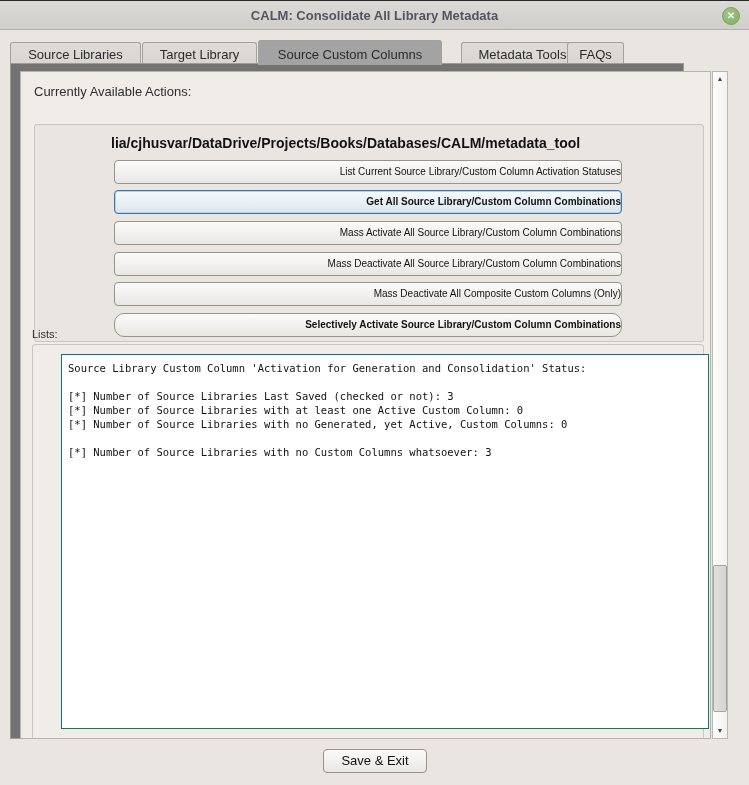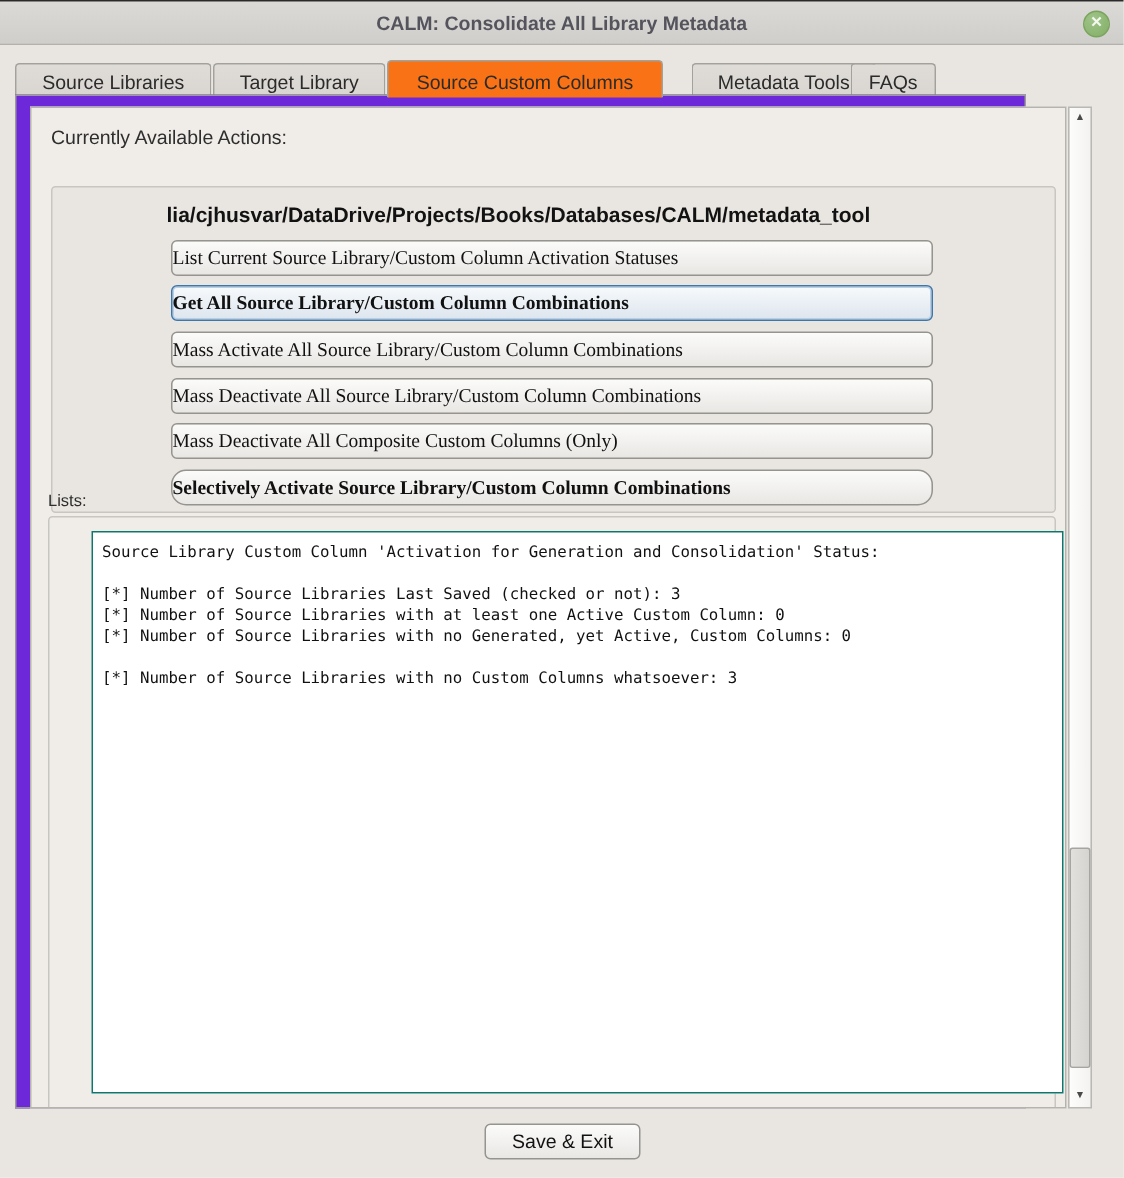--- a/index.html
+++ b/index.html
@@ -36,32 +36,32 @@
   .tabbar { position:absolute; left:10px; top:40px; width:729px; height:24px; }
   .tab {
     position:absolute; top:2px; height:38px;
     background:linear-gradient(#dfdcd7,#d5d2cd);
     border:1px solid #a3a19b; border-bottom:none;
     border-radius:3px 3px 0 0;
     font-size:13px; color:#2b2b2b; text-align:center; padding-top:4px;
   }
   .tab.active {
     top:0; height:25px; padding-top:6px;
-    background:#f97316; z-index:6;
+    background:#a3a3a3; z-index:6;
   }
   .tab-0 { left:0;   width:131px; }
   .tab-1 { left:132px; width:115px; }
   .tab-2 { left:248px; width:184px; }
   .tab-3 { left:451px; width:123px; }
   .tab-4 { left:557px; width:57px;  }
 
   
   .page {
     position:absolute; left:10px; top:63px; width:674px; height:676px;
-    background:#6d28d9; border:1px solid #9d9b95; z-index:5;
+    background:#737373; border:1px solid #9d9b95; z-index:5;
   }
   .viewport {
     position:absolute; left:9px; top:7px; width:691px; height:668px;
     background:#f0ede8; border:1px solid #b5b3ae; overflow:hidden;
   }
 
   
   .scrollbar {
     position:absolute; left:701px; top:7px; width:16px; height:668px;
     background:linear-gradient(to right,#fdfdfc,#f3f2f0);
@@ -90,22 +90,22 @@
   }
   .path-label {
     position:absolute; left:76px; top:8px; width:517px; height:21px;
     font-size:14px; font-weight:bold; color:#121212;
     white-space:nowrap; overflow:hidden; line-height:21px;
   }
   .abtn {
     position:absolute; left:79px; width:508px; height:24px;
     background:linear-gradient(#fbfbfa,#e9e7e4);
     border:1px solid #96948e; border-radius:4px;
-    font-size:13px; color:#111; text-align:left; line-height:22px;
-    font-family:Liberation Serif, serif; cursor:default;
+    font-size:10px; color:#111; text-align:right; line-height:22px;
+    font-family:Liberation Sans, sans-serif; cursor:default;
   }
   .abtn.bold { font-weight:bold; }
   .abtn.focused {
     border:1px solid #3f77ab;
     box-shadow:inset 0 0 0 1px #b9cfe3;
     background:linear-gradient(#f7fafc,#dde5ee);
   }
   .b0 { top:35px; }  .b1 { top:65px; }  .b2 { top:96px; }
   .b3 { top:127px; } .b4 { top:157px; } .b5 { top:188px;border-radius:10px; }
 

